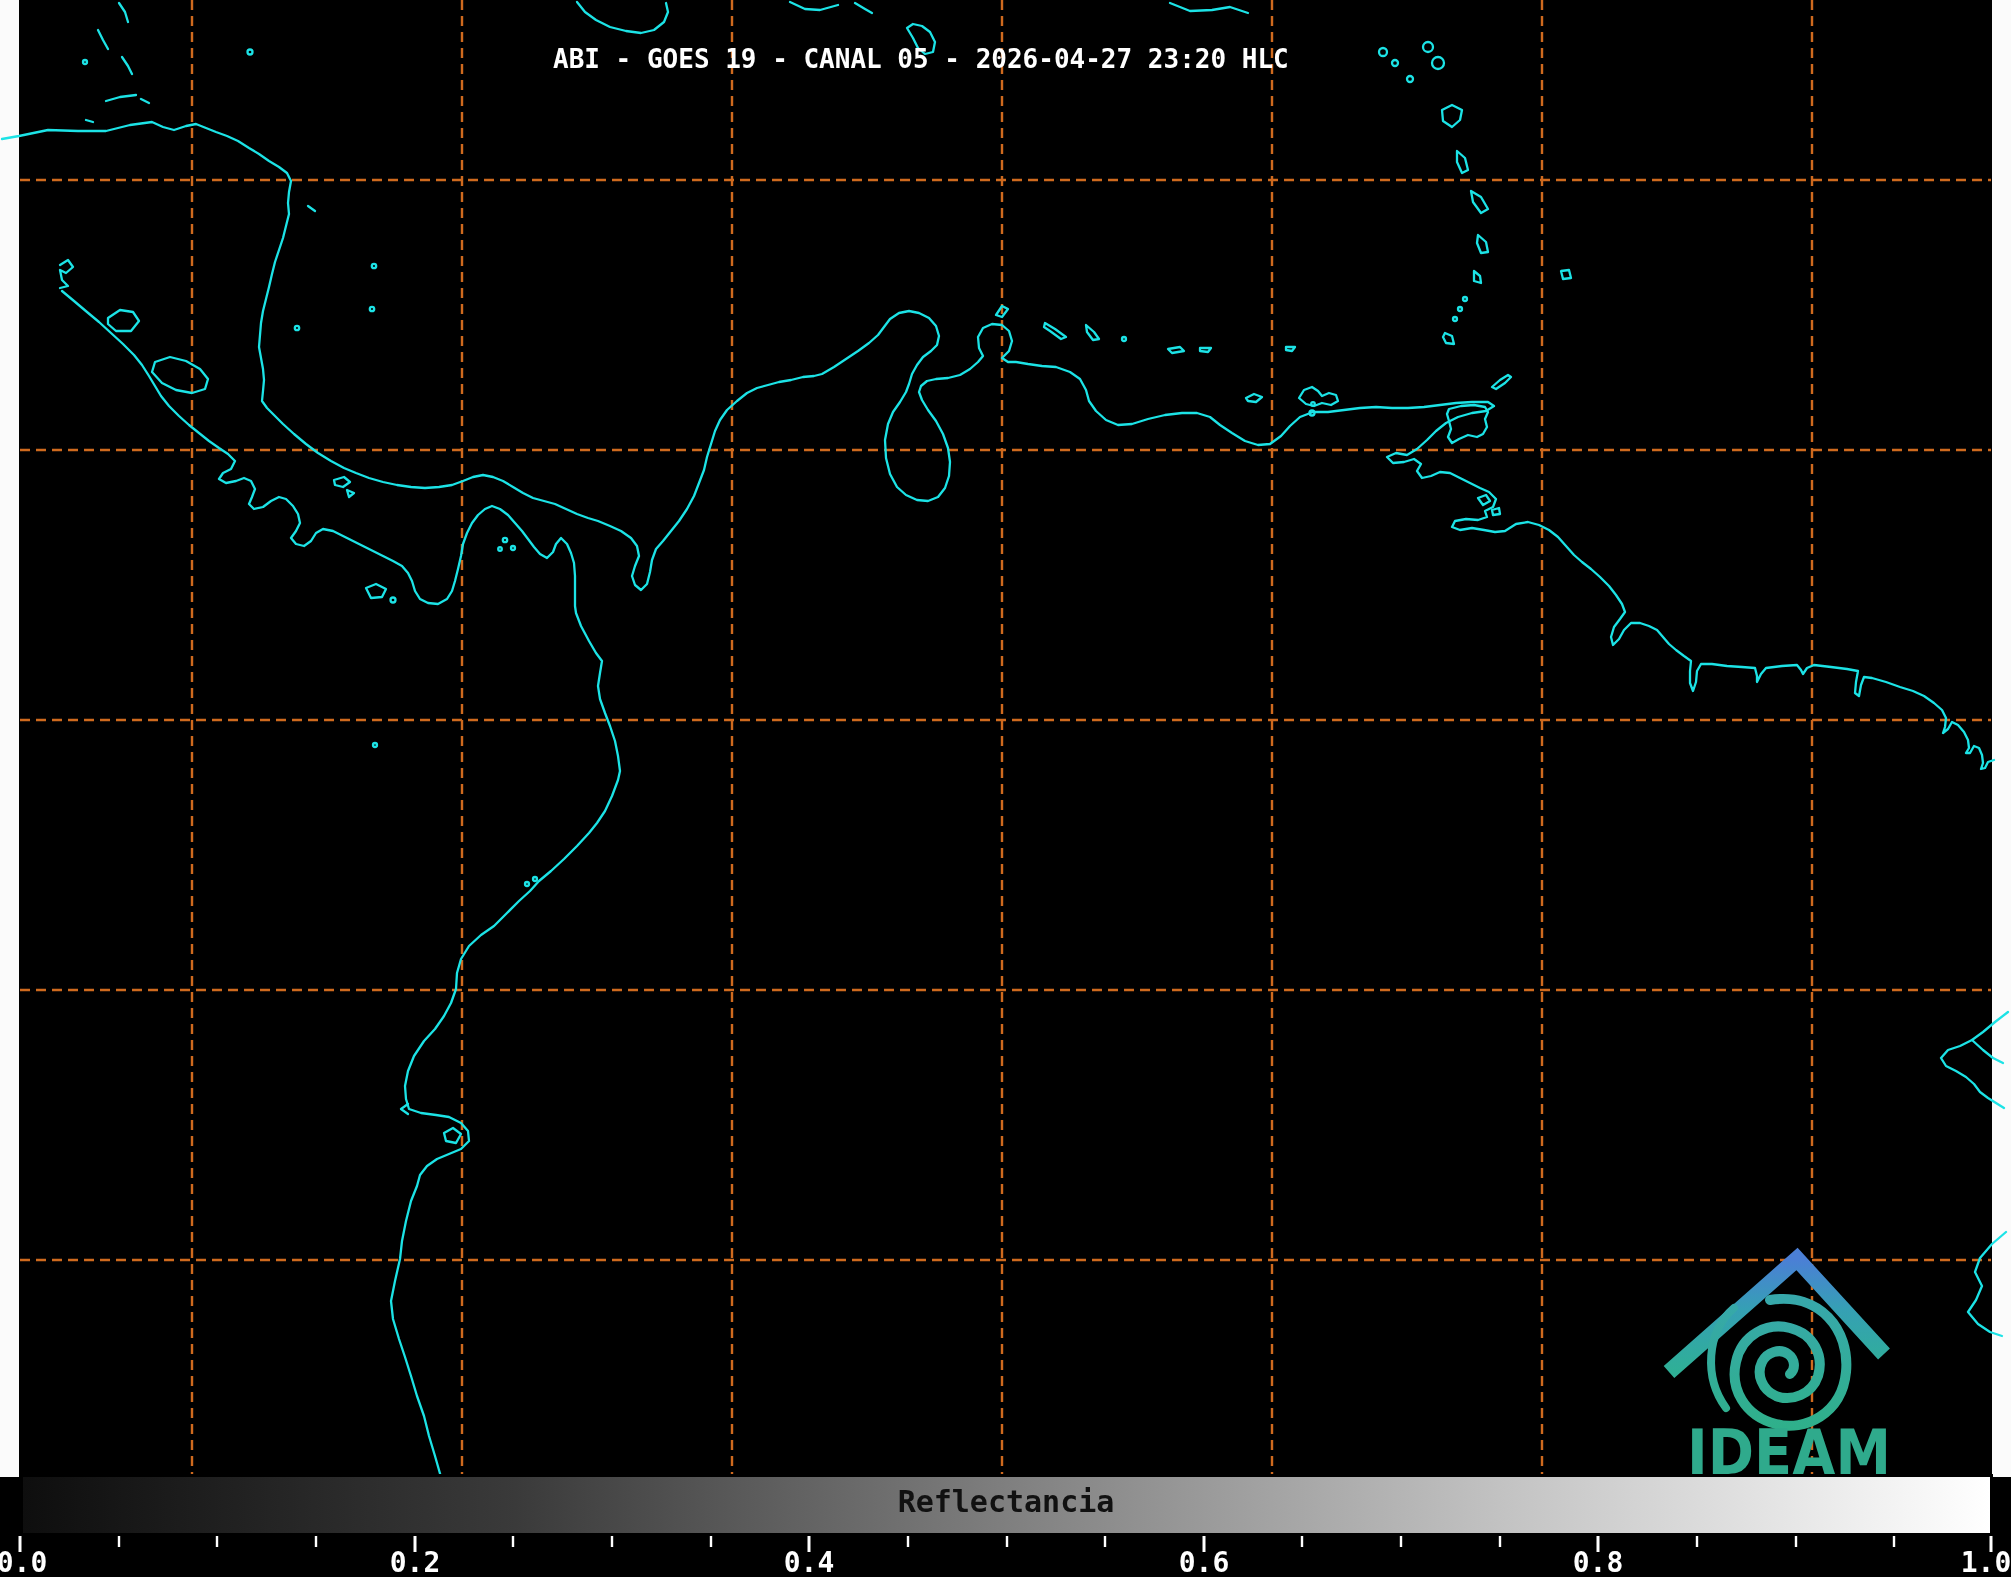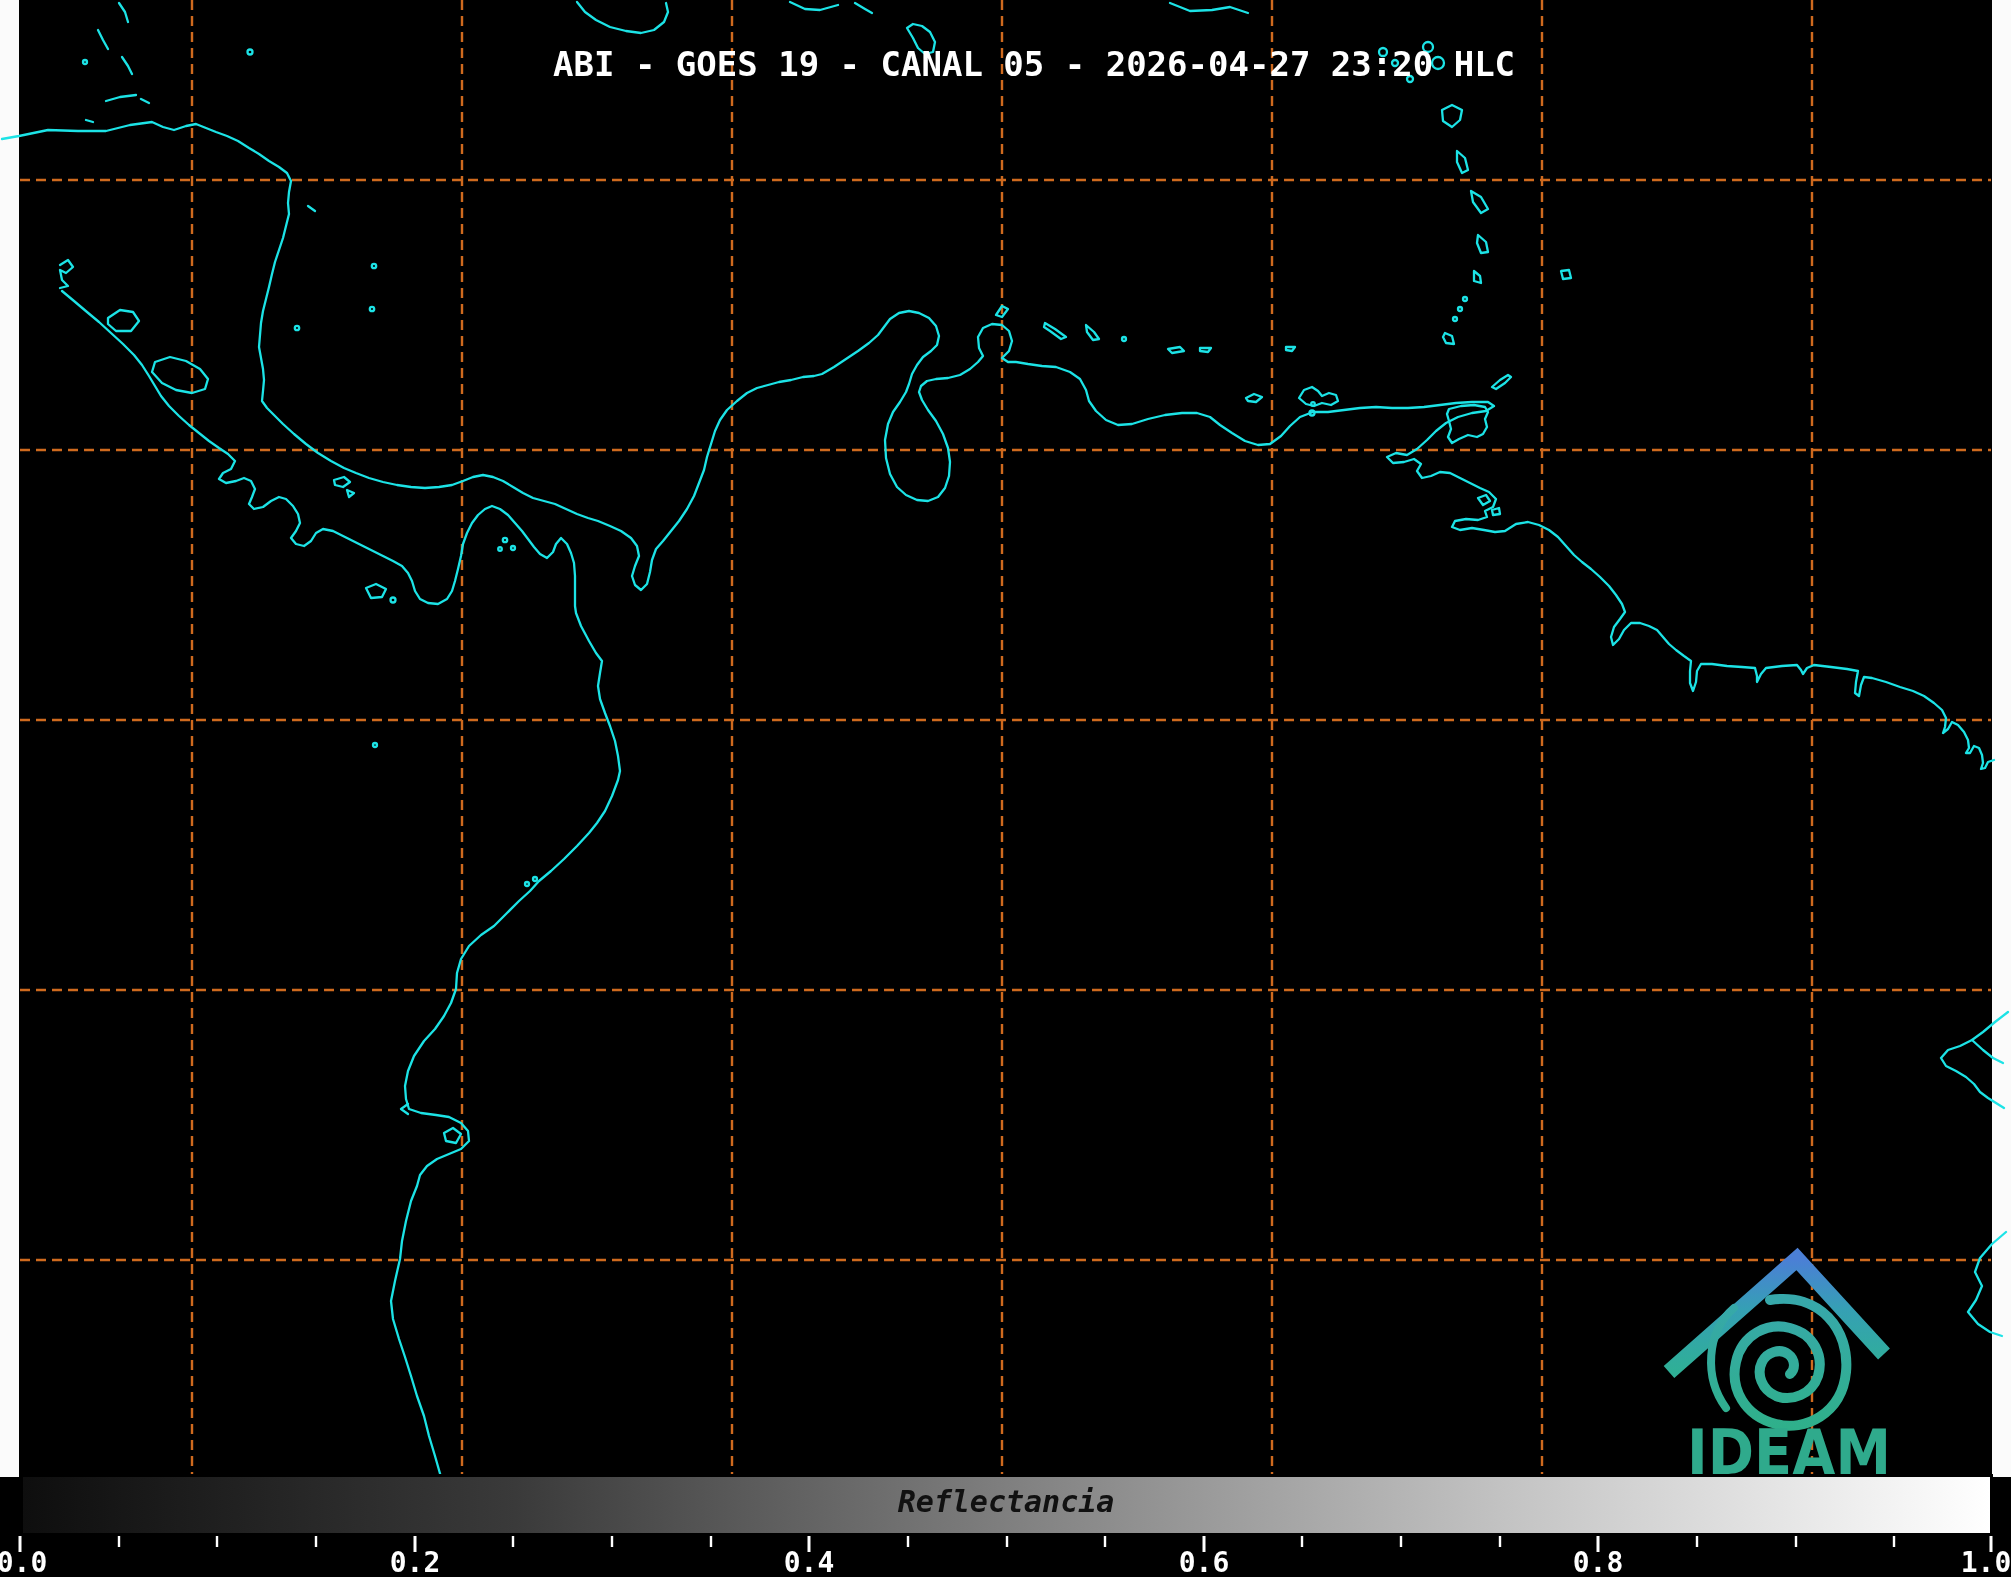--- a/index.html
+++ b/index.html
@@ -1,25 +1,25 @@
 <!DOCTYPE html>
 <html><head>
 <meta charset="utf-8">
 <style>
   html,body{margin:0;padding:0;background:#000;}
   .stage{position:relative;width:2011px;height:1577px;background:#000;overflow:hidden;
          font-family:"DejaVu Sans Mono","Liberation Mono",monospace;}
   .map-svg{position:absolute;left:0;top:0;}
-  .image-title{position:absolute;left:553px;top:44px;font-size:34px;font-weight:bold;
+  .image-title{position:absolute;left:553px;top:44px;font-size:26px;font-weight:bold;
                color:#ffffff;white-space:nowrap;letter-spacing:0px;}
   .colorbar-bar{position:absolute;left:20px;top:1474px;width:1973px;height:62px;
                 box-sizing:border-box;border:3px solid #000;
                 background:linear-gradient(90deg,#0e0e0e 0%,#3a3a3a 25%,#7f7f7f 50%,#c2c2c2 75%,#ffffff 100%);}
   .colorbar-title{position:absolute;left:1006px;top:1484px;transform:translateX(-50%);
-                  font-size:30px;font-weight:bold;color:#111;white-space:nowrap;font-style:italic;}
+                  font-size:30px;font-weight:bold;color:#111;white-space:nowrap;}
   .ticks-svg{position:absolute;left:0;top:1536px;}
   .tick-label{position:absolute;top:1546px;transform:translateX(-50%);font-size:28px;
               font-weight:bold;color:#fff;white-space:nowrap;}
 </style>
 </head>
 <body>
 
 <div class="stage">
 
   <svg class="map-svg" width="2011" height="1477" viewBox="0 0 2011 1477">

